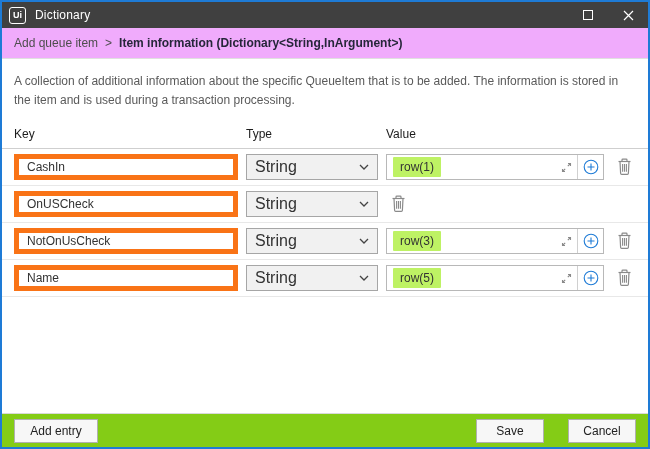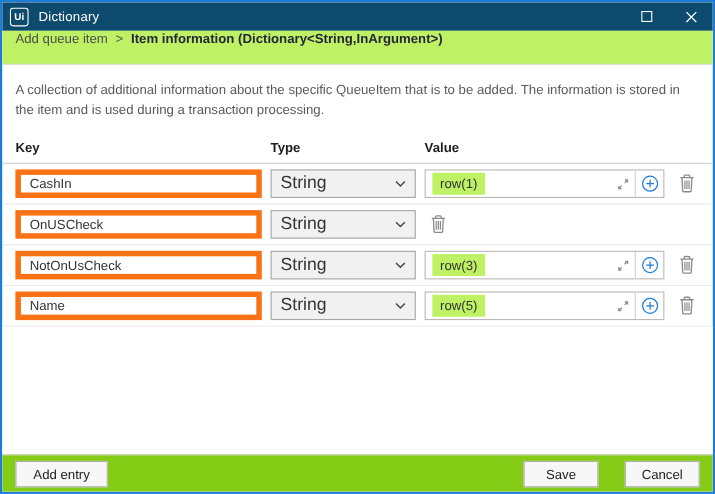--- a/index.html
+++ b/index.html
@@ -7,21 +7,21 @@
   .window {
     width: 650px; height: 449px;
     background: #ffffff;
     border: 2px solid #1e7bd6;
     display: flex; flex-direction: column;
     overflow: hidden;
   }
   
   .titlebar {
     height: 26px; flex: 0 0 26px;
-    background: #0c4a6e;
+    background: #404040;
     display: flex; align-items: center;
     padding-left: 7px;
     color: #fff;
   }
   .logo {
     width: 17px; height: 17px;
     border: 1.6px solid #fff; border-radius: 3px;
     font-size: 9px; font-weight: bold; color: #fff;
     display: flex; align-items: center; justify-content: center;
     margin-right: 9px;
@@ -30,44 +30,44 @@
   .titlebar-spacer { flex: 1; }
   .caption-btn {
     width: 40px; height: 26px;
     display: flex; align-items: center; justify-content: center;
     cursor: default;
   }
   .caption-btn svg { display: block; }
   
   .breadcrumb {
     flex: 0 0 31px;
-    display: flex; 
+    display: flex; align-items: center;
     padding: 0 12px;
     font-size: 12px; color: #4d4d4d;
     border-bottom: 1px solid #e0e0e0;
-    background: #bef264;
+    background: #f0abfc;
   }
   .breadcrumb .sep { margin: 0 7px; color: #4d4d4d; }
   .breadcrumb .current { font-weight: bold; color: #26263a; }
   
   .description {
     padding: 13px 20px 10px 12px;
     font-size: 12px; line-height: 1.55; color: #5a5a5a;
   }
   
   .grid-row {
     display: grid;
     grid-template-columns: 224px 132px 218px 28px;
     column-gap: 8px;
     align-items: center;
     padding: 0 12px;
   }
   .headers {
     height: 30px;
-    font-size: 12px; font-weight: bold; color: #1c1c1c;
+    font-size: 12px; font-weight: normal; color: #1c1c1c;
     border-bottom: 1px solid #cfcfcf;
     align-items: end;
     padding-bottom: 7px;
   }
   .data-row {
     height: 37px;
     border-bottom: 1px solid #e8e8e8;
   }
   .key-input {
     width: 100%; height: 26px;

